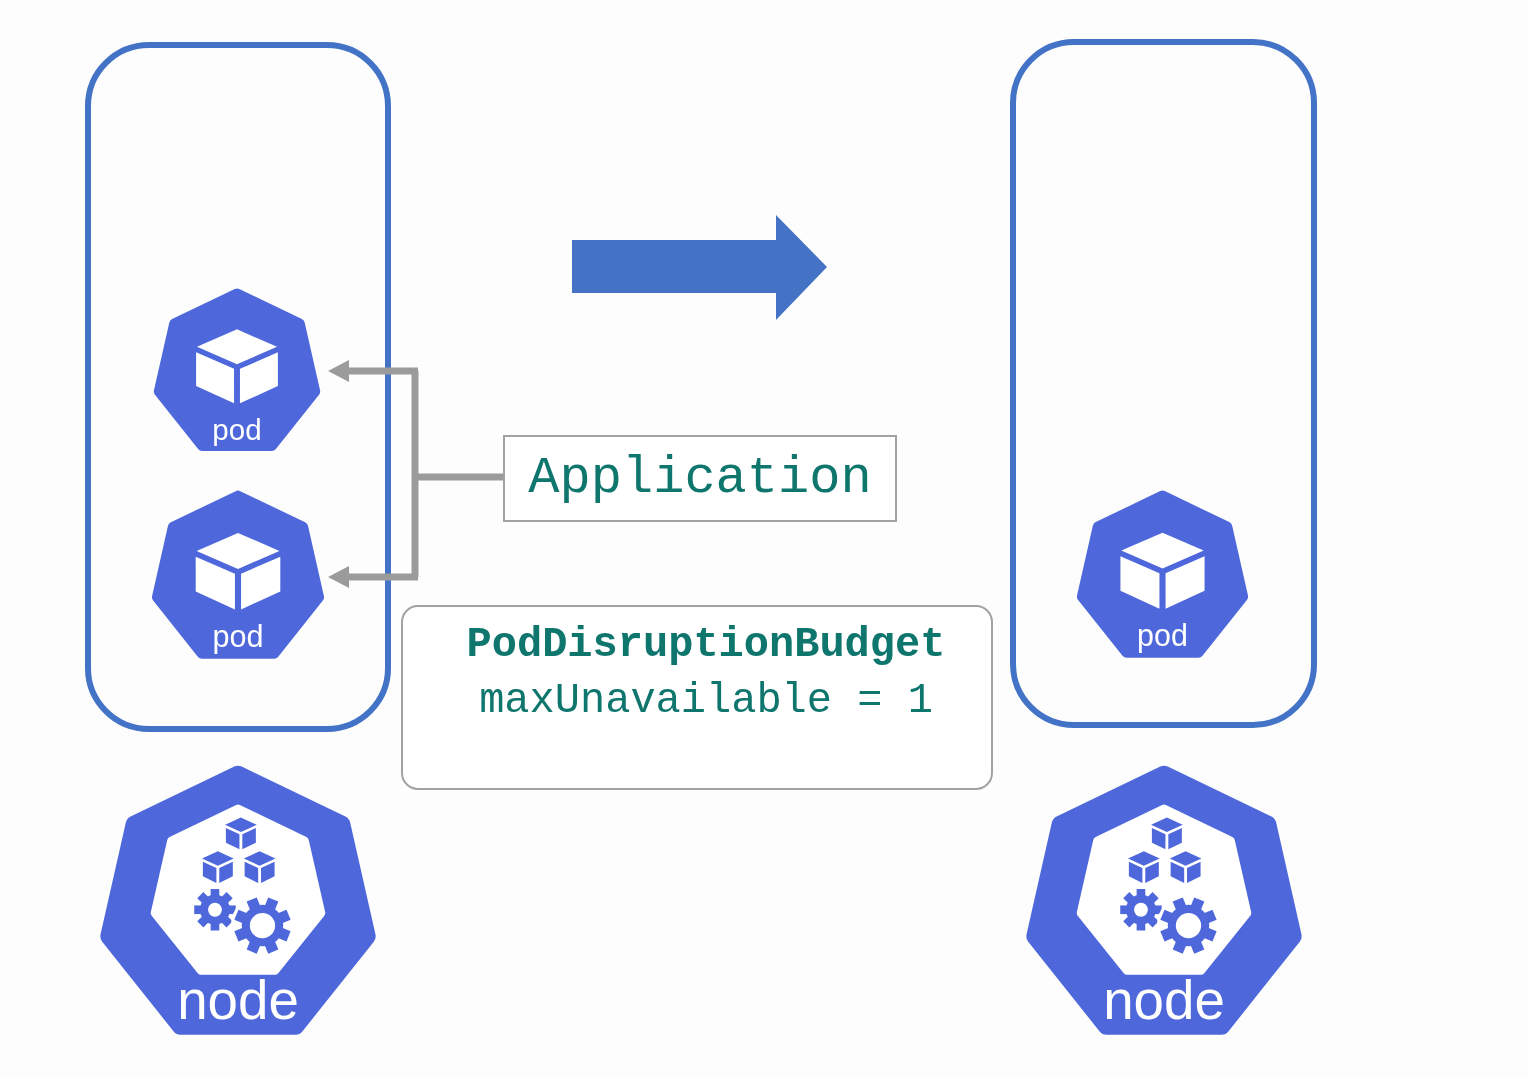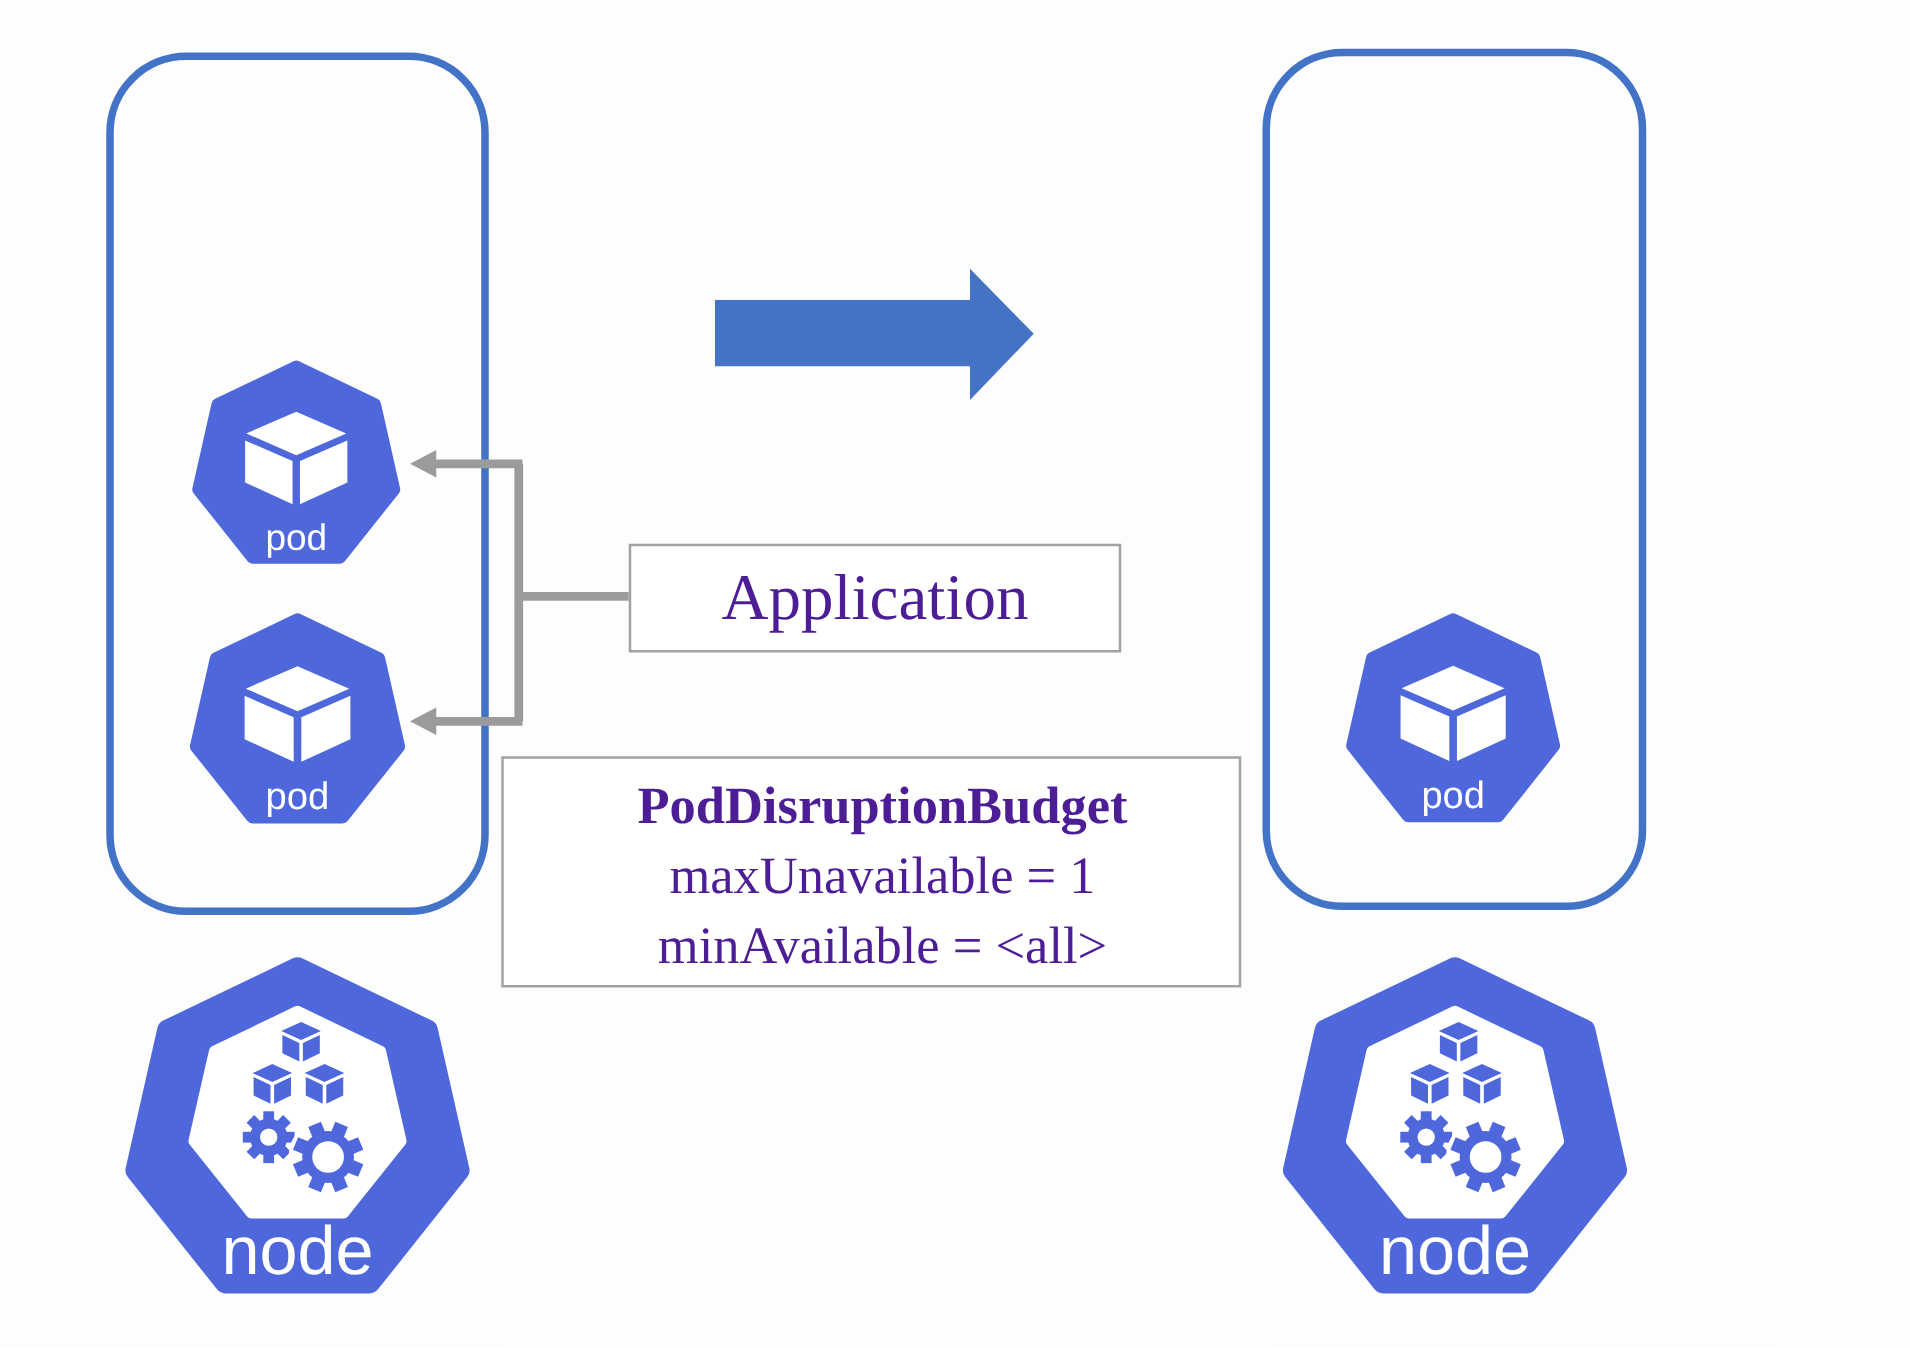--- a/index.html
+++ b/index.html
@@ -41,36 +41,37 @@
     font-family: "Liberation Sans", sans-serif;
   }
 
   #transition-arrow { left: 570px; top: 214px; width: 258px; height: 107px; }
   #app-connector    { left: 315px; top: 352px; width: 205px; height: 245px; }
 
   .label-box {
     position: absolute;
     border: 2px solid #a2a2a2;
     background: #ffffff;
-    color: #4c1d95;
-    font-family: Liberation Serif, serif;
+    color: #0f766e;
+    font-family: Liberation Mono, monospace;
   }
   #application-box {
     left: 503px; top: 435px; width: 390px; height: 83px;
     display: flex; align-items: center; justify-content: center;
     font-size: 52px;
     white-space: nowrap;
   }
   #pdb-box {
     left: 401px; top: 605px; width: 592px; height: 185px;
     padding: 10px 0 0 18px;
     box-sizing: border-box;
     font-size: 42px;
     line-height: 56px;
     white-space: nowrap;
+    border-radius: 17px;
   }
   .pdb-title { font-weight: bold; }
 </style>
 </head>
 <body>
 
 <div class="canvas">
 
   <svg width="0" height="0" style="position:absolute" aria-hidden="true">
     <defs>
@@ -169,16 +170,15 @@
     <text x="50" y="90" class="node-label-text">node</text>
   </svg>
 
   <div class="label-box" id="application-box">
     <span>Application</span>
   </div>
 
   <div class="label-box" id="pdb-box">
     <div class="pdb-title">PodDisruptionBudget</div>
     <div class="pdb-line">maxUnavailable = 1</div>
-    <div class="pdb-line">minAvailable = &lt;all&gt;</div>
   </div>
 
 </div>
 
 </body></html>

